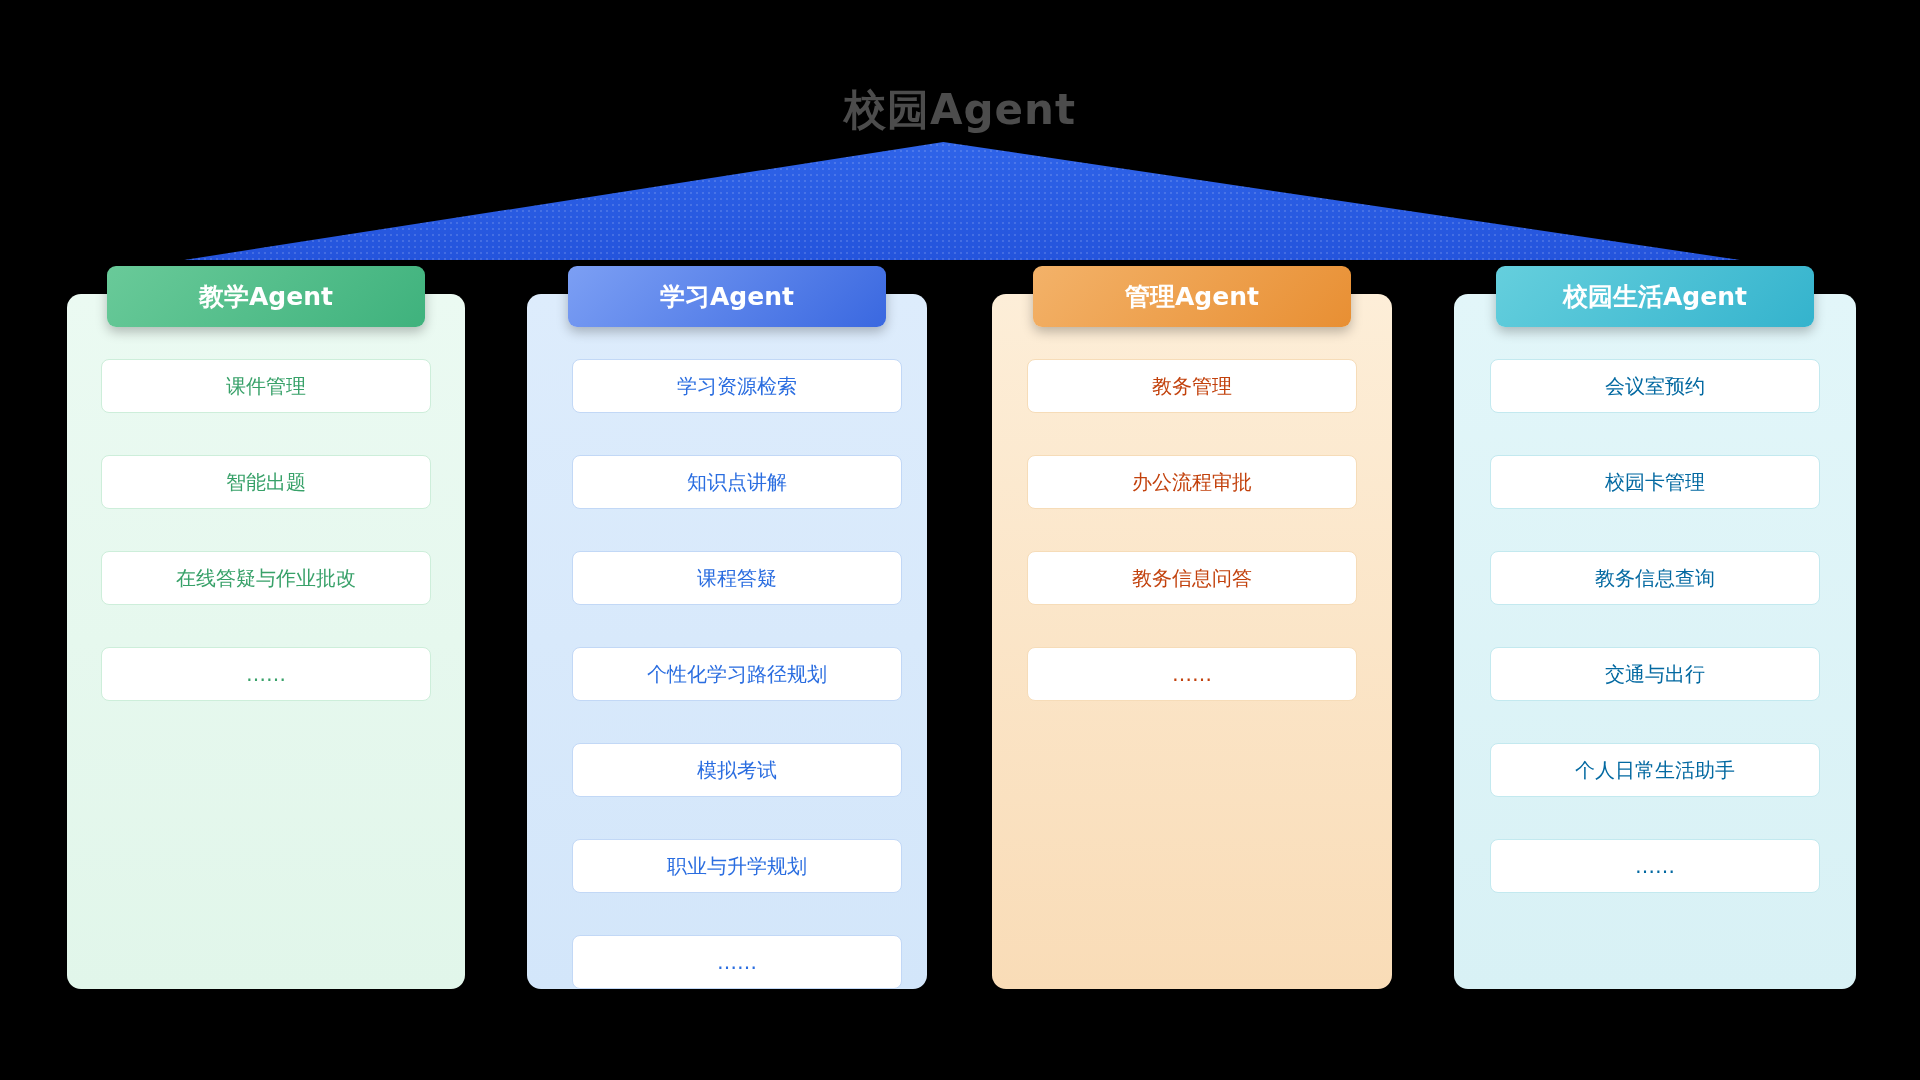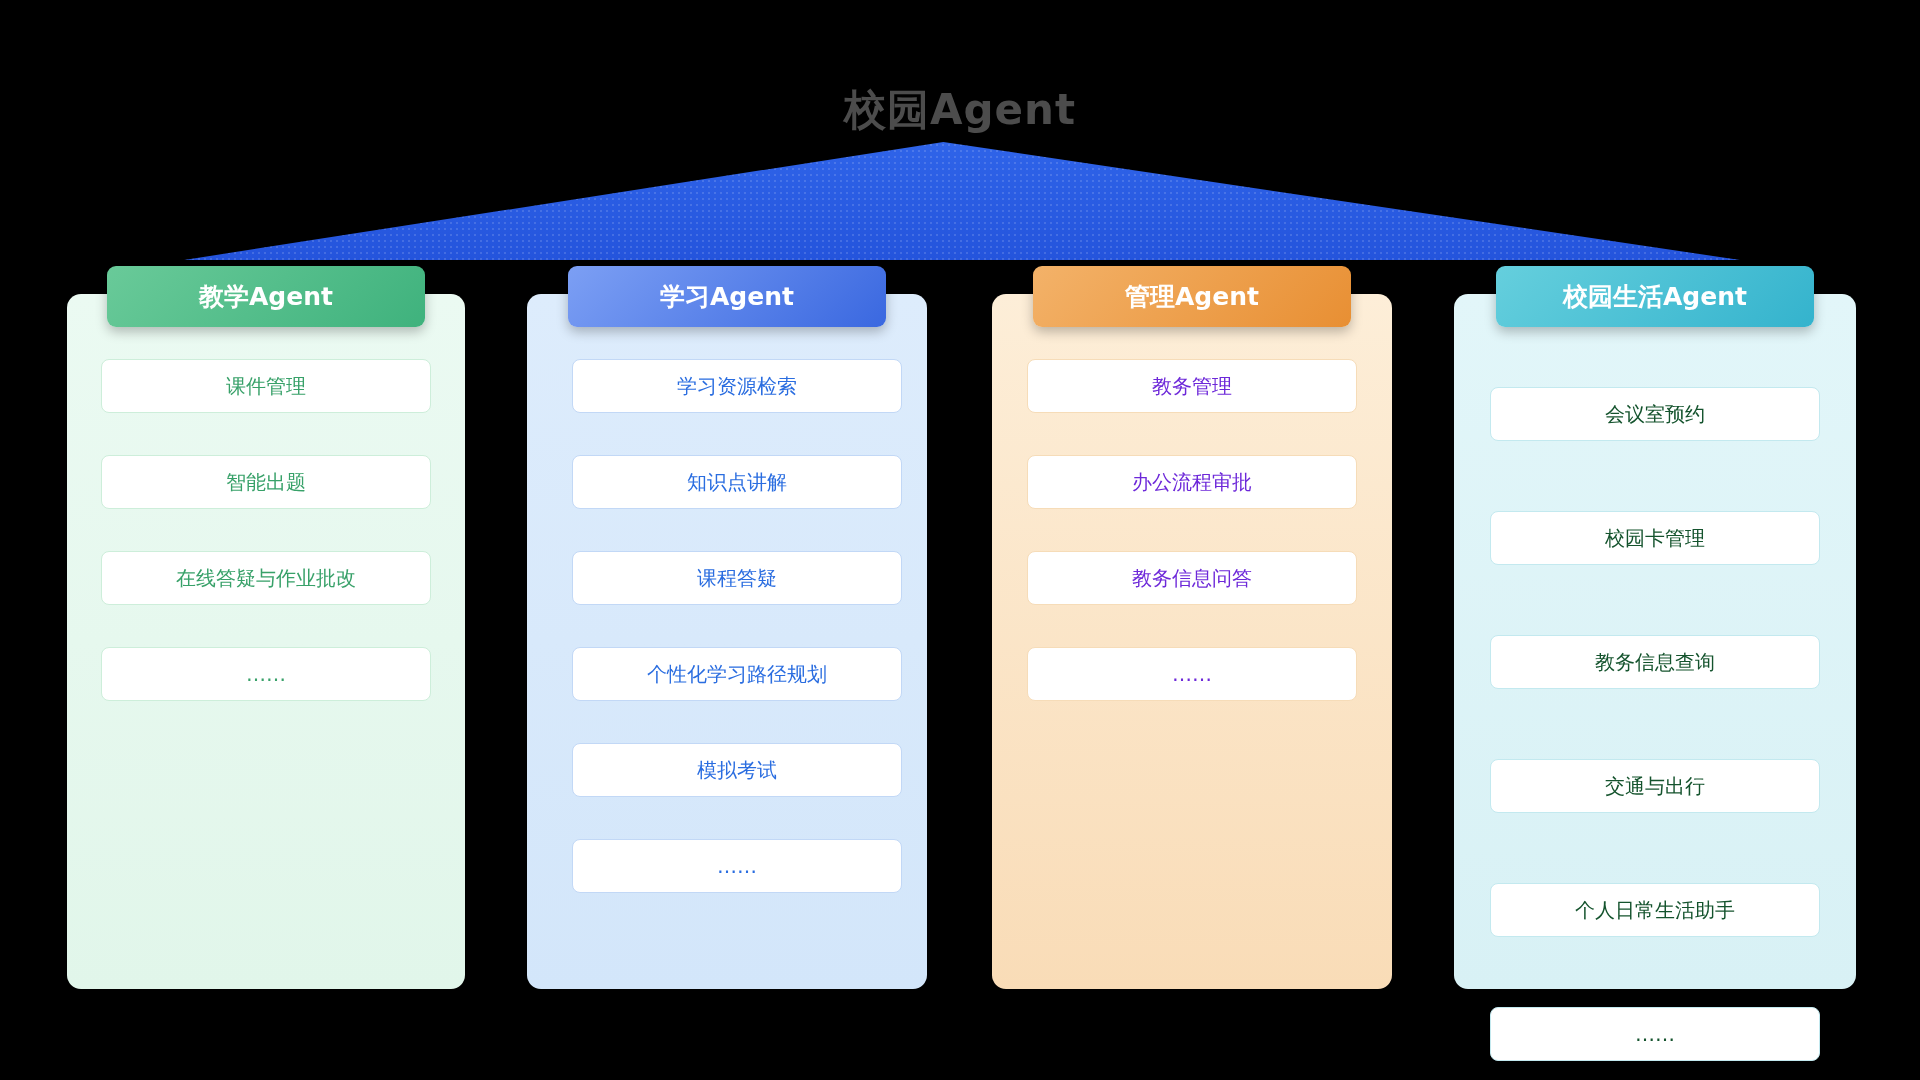--- a/index.html
+++ b/index.html
@@ -66,26 +66,26 @@
   .col-teaching .card { border:1px solid #cdeeda; color:#38a169; }
 
   
   .col-learning { left:527px; width:400px; background:linear-gradient(180deg,#ddecfc 0%, #d3e6fa 100%); }
   .col-learning .col-header { background:linear-gradient(135deg,#7c9ff4 0%, #3a68e0 100%); }
   .col-learning .card { border:1px solid #c2d8f6; color:#2a6de0;margin-left:20px; }
 
   
   .col-management { left:992px; width:400px; background:linear-gradient(180deg,#fdeed8 0%, #f9dcb7 100%); }
   .col-management .col-header { background:linear-gradient(135deg,#f3b269 0%, #e88f33 100%); }
-  .col-management .card { border:1px solid #f6dcb8; color:#6d28d9; }
+  .col-management .card { border:1px solid #f6dcb8; color:#c2410c; }
 
   
   .col-campuslife { left:1454px; width:402px; background:linear-gradient(180deg,#e2f6f9 0%, #d8f1f5 100%); }
   .col-campuslife .col-header { background:linear-gradient(135deg,#65cfdd 0%, #34b3cd 100%); }
-  .col-campuslife .card { border:1px solid #c3e9ef; color:#14532d;margin-top:28px; }
+  .col-campuslife .card { border:1px solid #c3e9ef; color:#0369a1; }
 </style>
 </head>
 <body>
 
 <div class="stage">
 
   <div class="page-title">校园Agent</div>
 
   <div class="triangle"></div>
 
@@ -102,20 +102,21 @@
     </div>
 
     <div class="column col-learning">
       <div class="col-header">学习Agent</div>
       <div class="items">
         <div class="card">学习资源检索</div>
         <div class="card">知识点讲解</div>
         <div class="card">课程答疑</div>
         <div class="card">个性化学习路径规划</div>
         <div class="card">模拟考试</div>
+        <div class="card">职业与升学规划</div>
         <div class="card">……</div>
       </div>
     </div>
 
     <div class="column col-management">
       <div class="col-header">管理Agent</div>
       <div class="items">
         <div class="card">教务管理</div>
         <div class="card">办公流程审批</div>
         <div class="card">教务信息问答</div>

